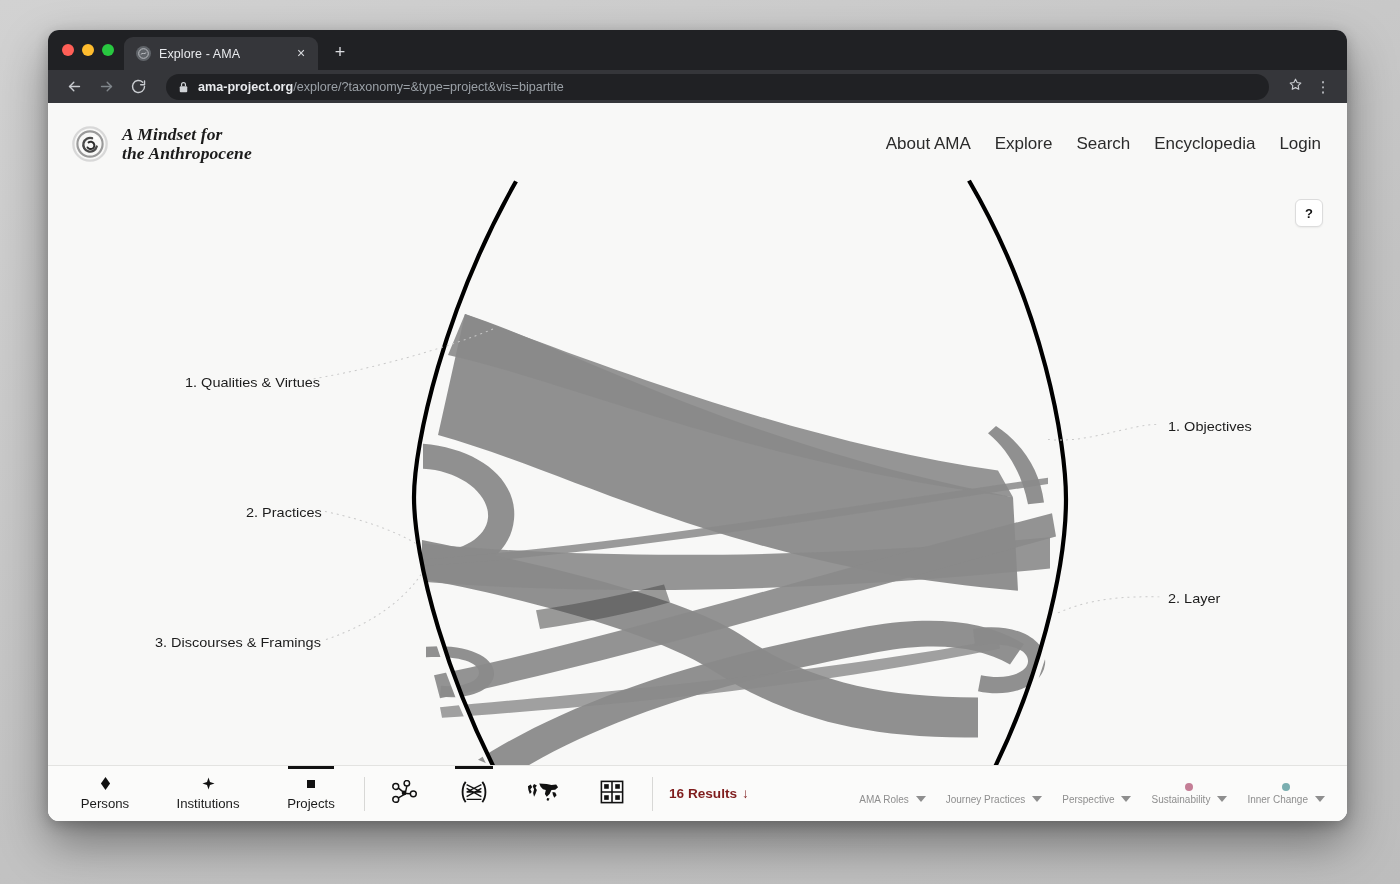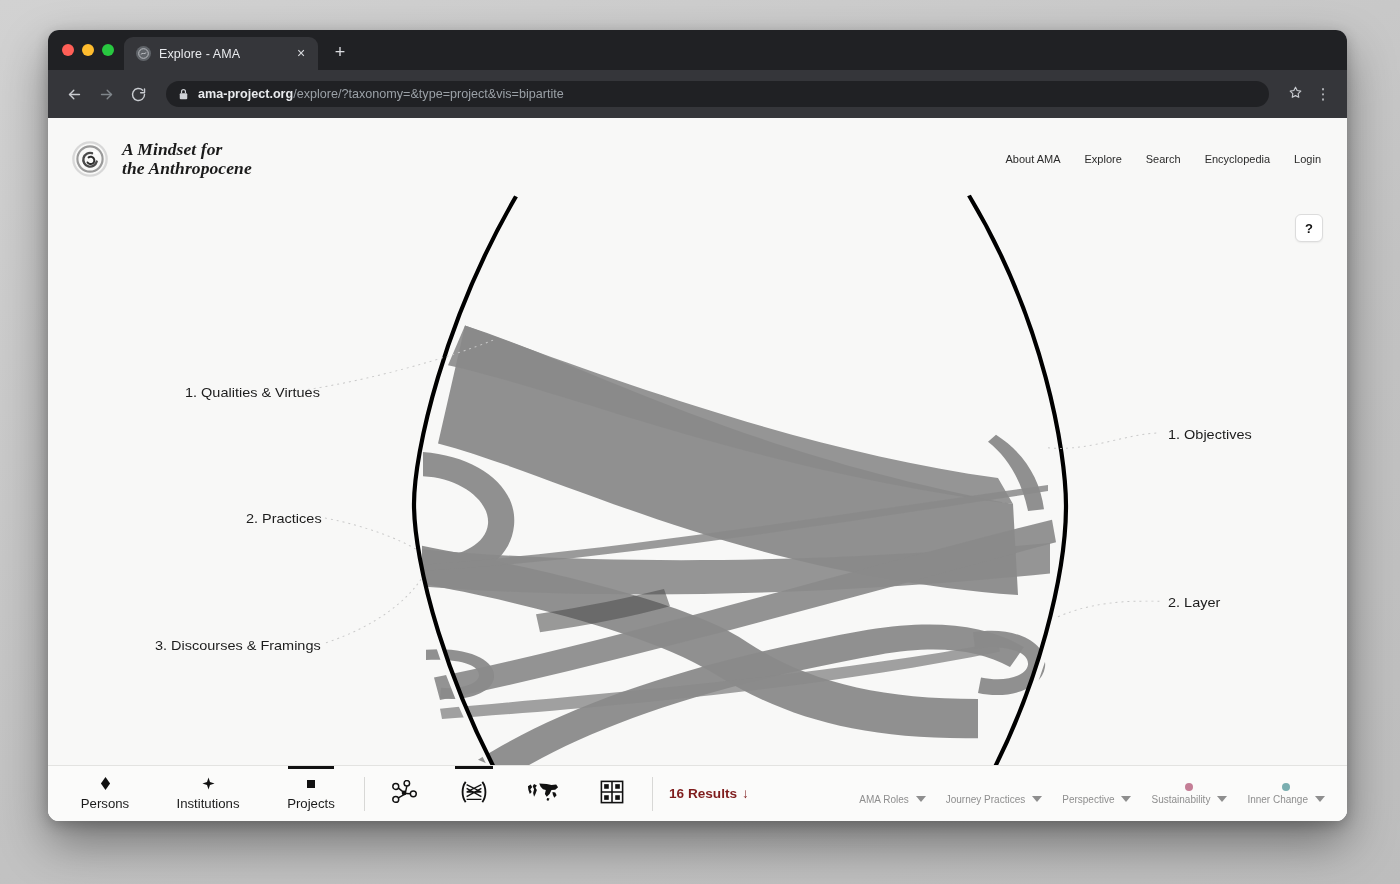--- a/index.html
+++ b/index.html
@@ -71,21 +71,21 @@
     flex: 0 0 auto; cursor: pointer;
   }
   .newtab {
     width: 28px; height: 28px; margin-left: 8px; margin-bottom: 3px;
     color: #dadce0; font-size: 18px; line-height: 27px; text-align: center;
     border-radius: 50%;
   }
 
   
   .toolbar {
-    height: 48px;
+    height: 33px;
     background: #35363a;
     display: flex; align-items: center;
     padding: 0 12px;
     gap: 4px;
     flex: 0 0 auto;
   }
   .navbtn {
     width: 28px; height: 28px; border-radius: 50%;
     display: flex; align-items: center; justify-content: center;
     color: #c9ccd0;
@@ -124,21 +124,21 @@
   .brand { display: flex; align-items: center; gap: 14px; }
   .brand-mark { width: 36px; height: 36px; flex: 0 0 auto; }
   .brand-text {
     font-family: "Liberation Serif", serif;
     font-style: italic; font-weight: 700;
     font-size: 17.5px; line-height: 19px; color: #1b1b1b;
     letter-spacing: .1px;
   }
   .site-nav { display: flex; align-items: center; gap: 24px; }
   .site-nav a {
-    font-size: 11px; color: #2b2b2b; text-decoration: none; white-space: nowrap;
+    font-size: 17px; color: #2b2b2b; text-decoration: none; white-space: nowrap;
   }
 
   .help-btn {
     position: absolute; right: 24px; top: 96px;
     width: 28px; height: 28px;
     border: 1px solid #dcdcdc; border-radius: 6px;
     background: #fff;
     display: flex; align-items: center; justify-content: center;
     font-size: 13px; font-weight: 700; color: #111;
     box-shadow: 0 1px 2px rgba(0,0,0,.06);

